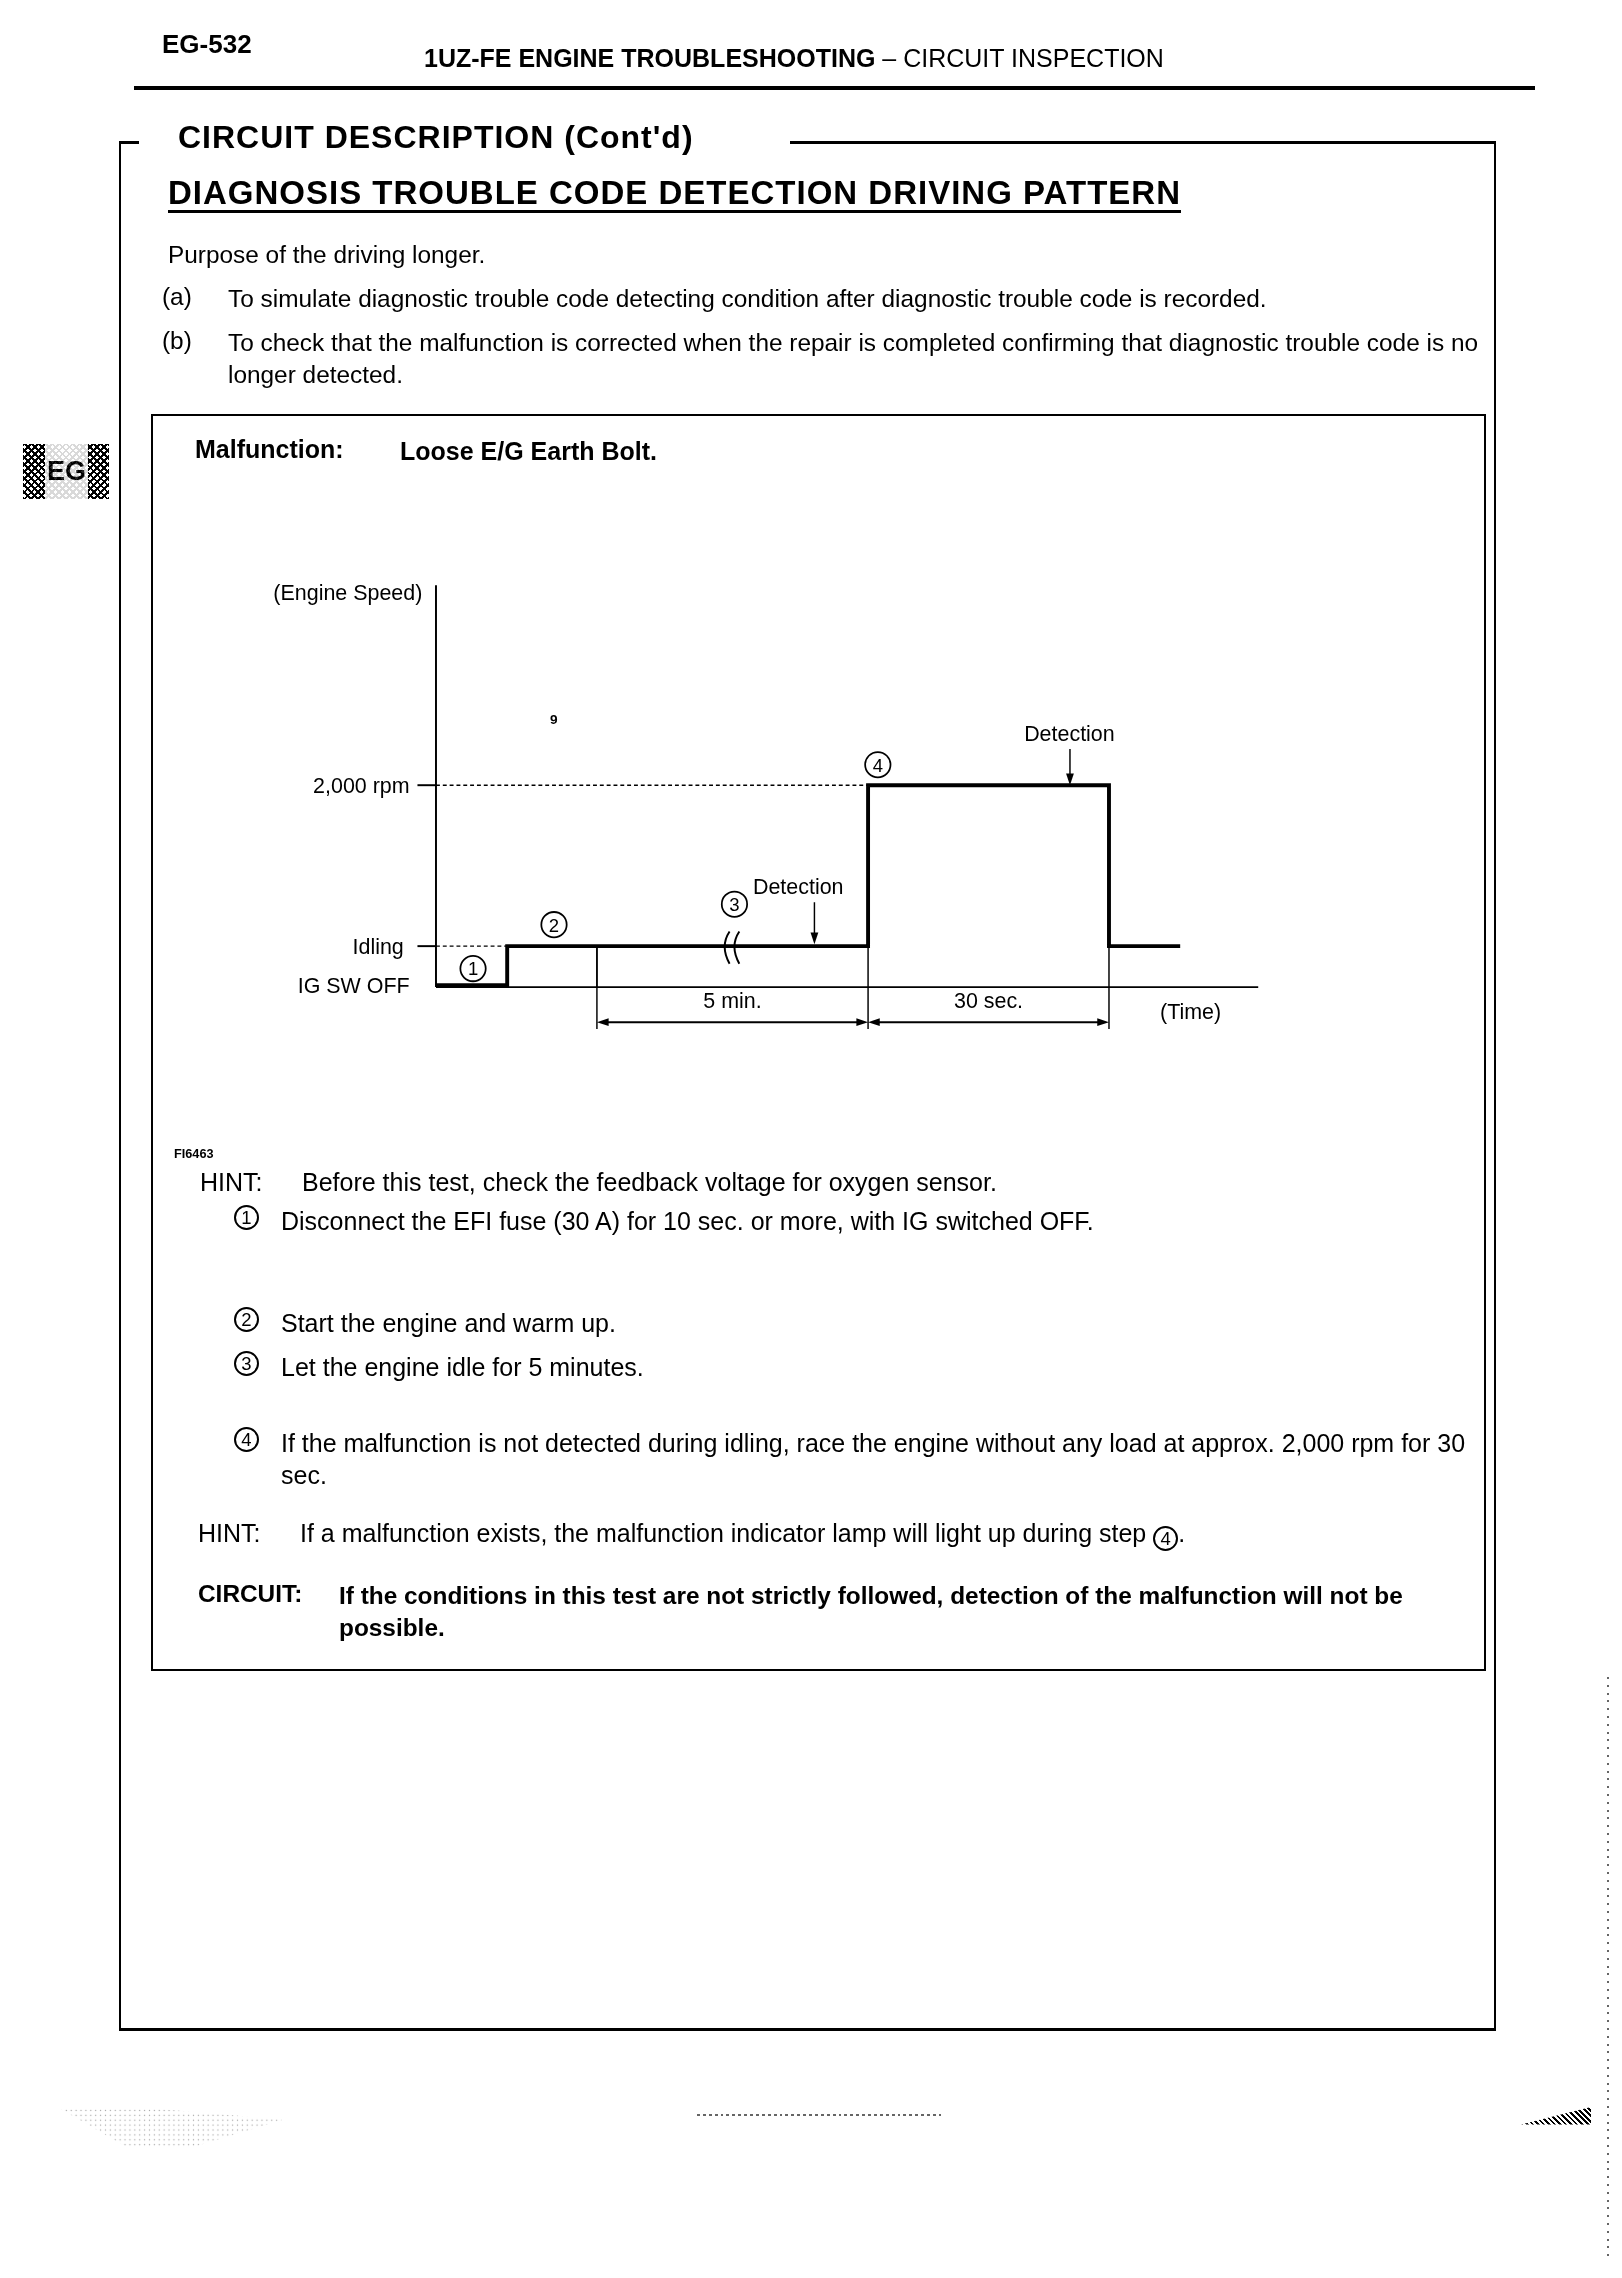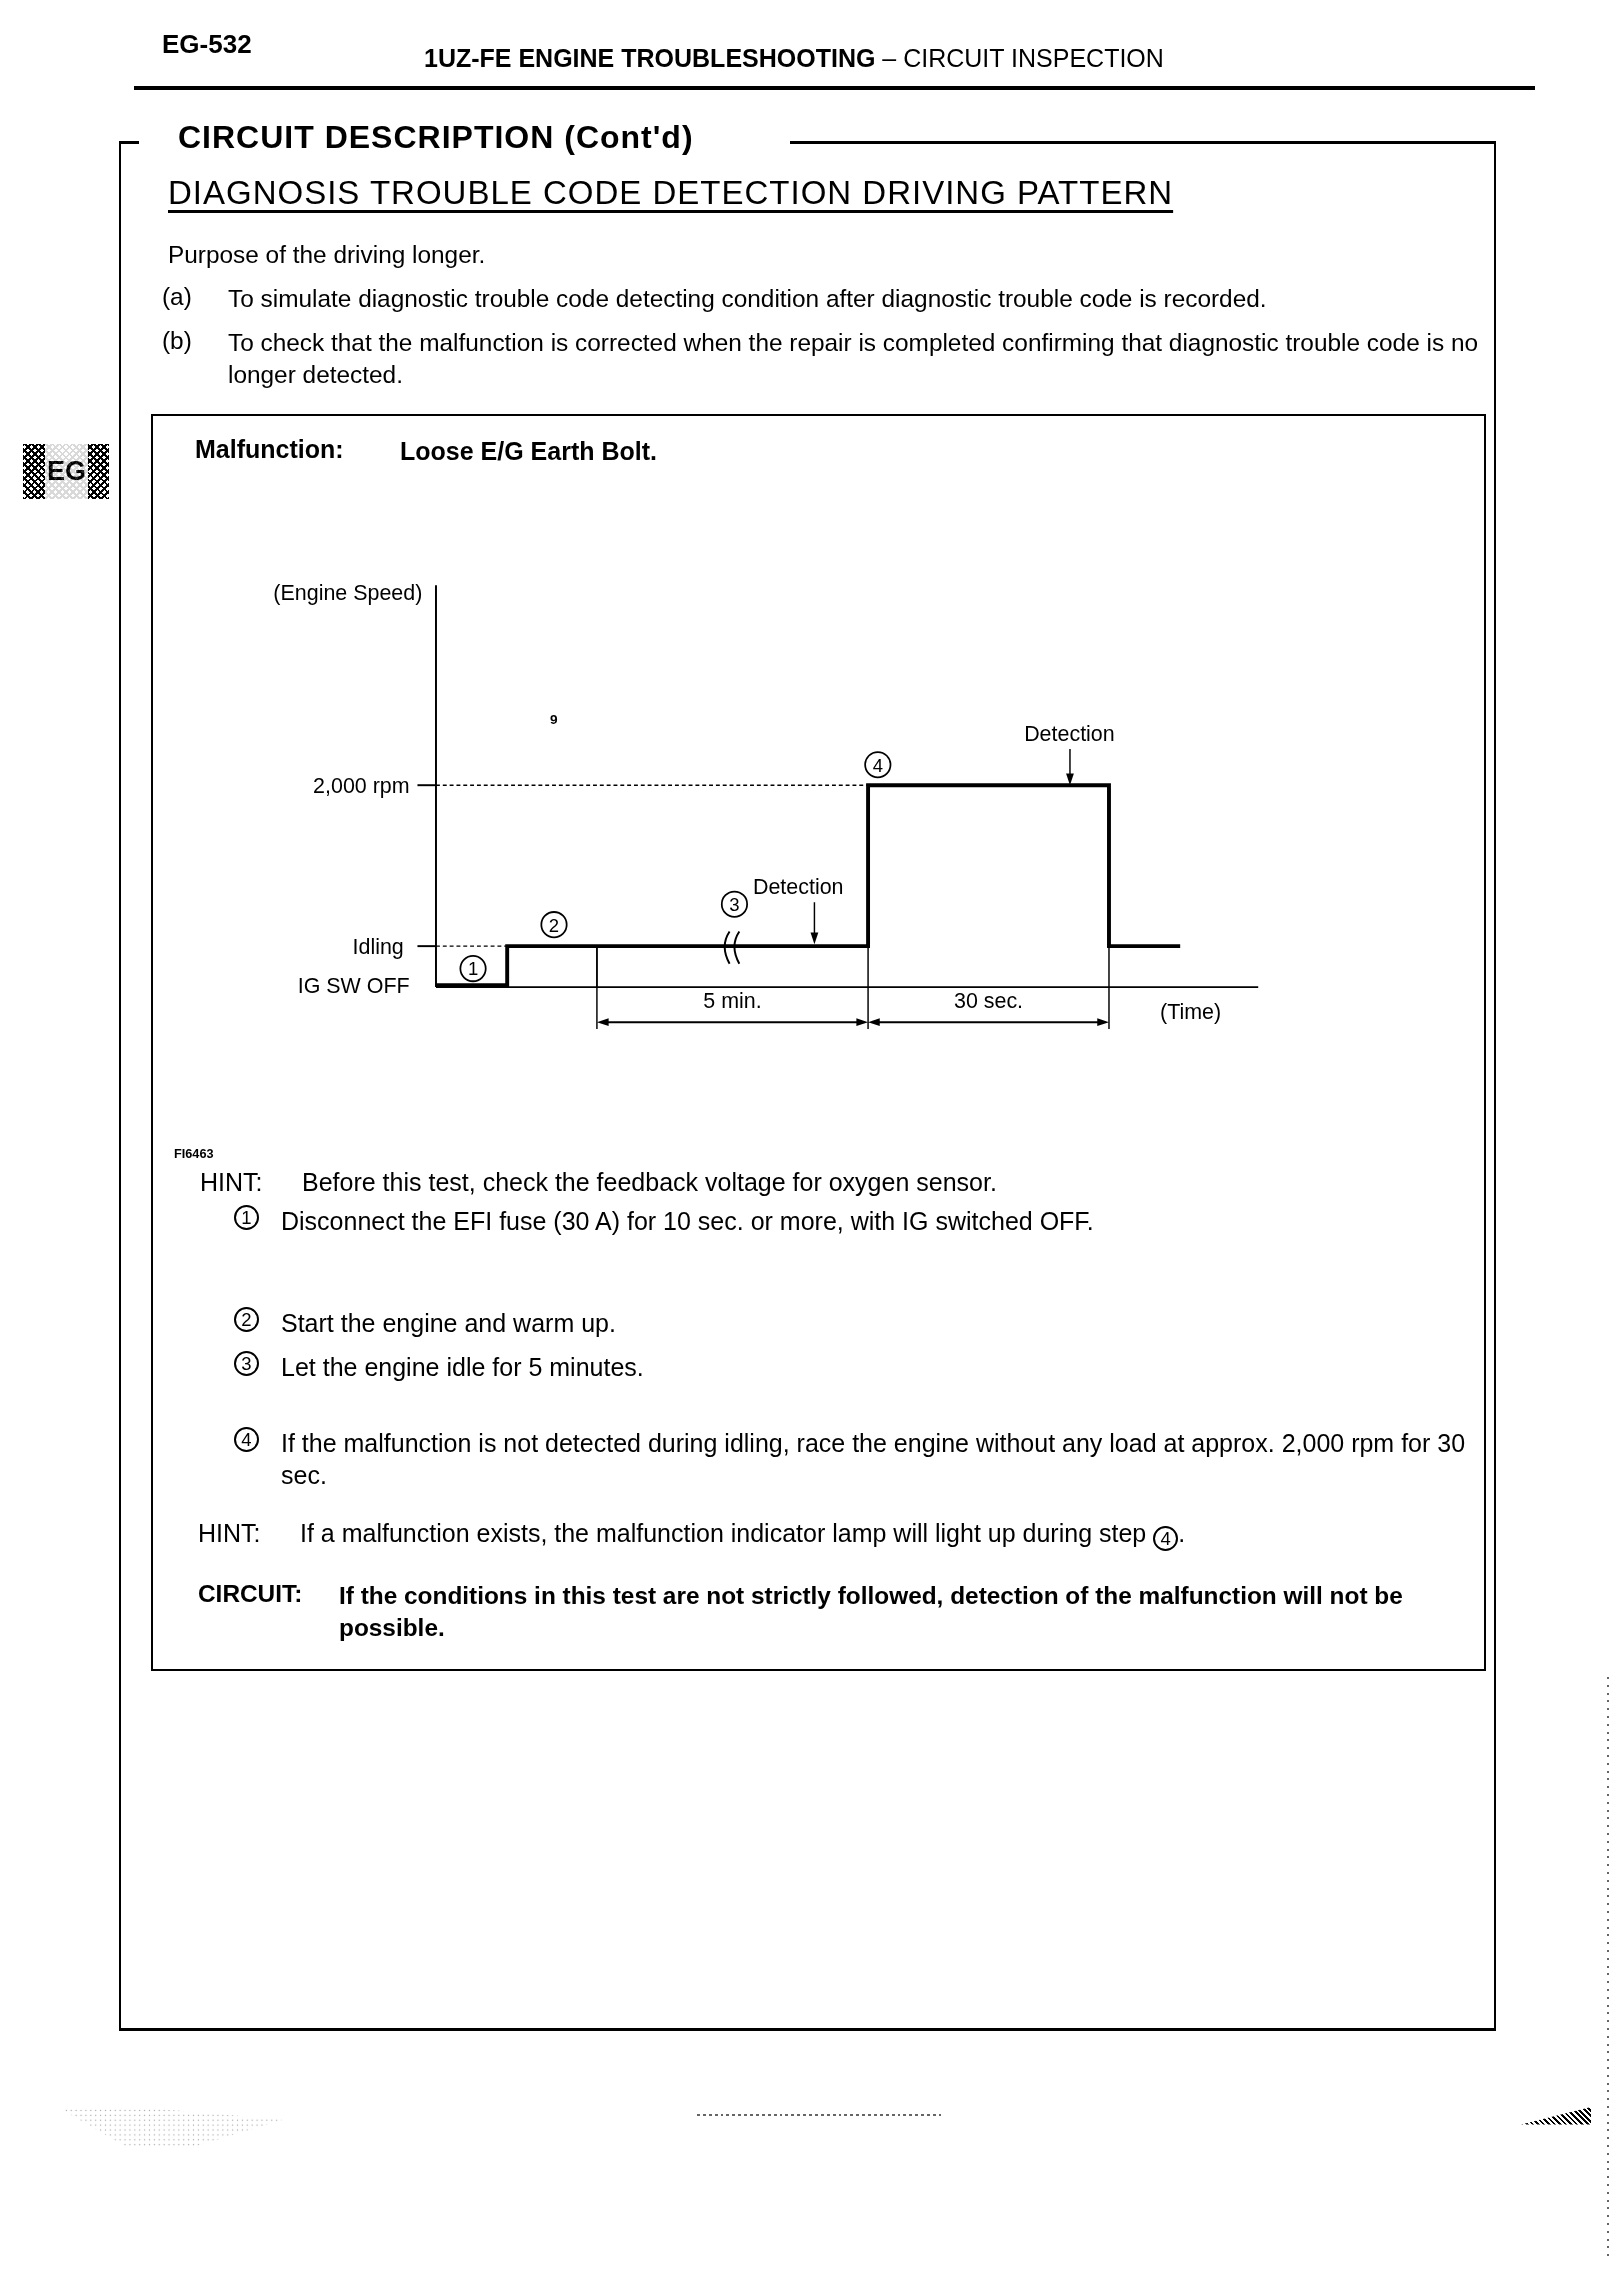--- a/index.html
+++ b/index.html
@@ -14,21 +14,21 @@
   .header-rule { left: 134px; top: 86px; width: 1401px; height: 3.9px; background: #000; }
 
   .outer-frame {
     left: 119px; top: 141px; width: 1373px; height: 1887px;
     border-left: 2.9px solid #000; border-right: 2.9px solid #000; border-bottom: 3.9px solid #000;
   }
   .frame-top-left { left: 119px; top: 141px; width: 19.5px; height: 2.9px; background:#000; }
   .frame-top-right { left: 790px; top: 141px; width: 705px; height: 2.9px; background:#000; }
 
   .section-title { left: 178px; top: 119px; font-size: 32px; font-weight: bold; letter-spacing: 1px; }
-  .subsection-title { left: 168px; top: 174px; font-size: 33px; font-weight: normal; text-decoration: underline; text-underline-offset: 5.9px; letter-spacing: 1px; }
+  .subsection-title { left: 168px; top: 174px; font-size: 33px; font-weight: bold; text-decoration: underline; text-underline-offset: 5.9px; letter-spacing: 1px; }
 
   .purpose { left: 168px; top: 241px; font-size: 24.4px; }
   .purpose-item { left: 162px; font-size: 24.4px; width: 1336px; }
   .purpose-item .lbl { position: absolute; left: 0; top: 0; }
   .purpose-item .txt { position: absolute; left: 66px; top: 0; width: 1278px; line-height: 32px; }
 
   .eg-tab {
     left: 23.4px; top: 444px; width: 86px; height: 55px;
     background-image: repeating-linear-gradient(45deg, #000 0 2px, transparent 2px 4.9px),
                       repeating-linear-gradient(-45deg, #000 0 2px, transparent 2px 4.9px);

